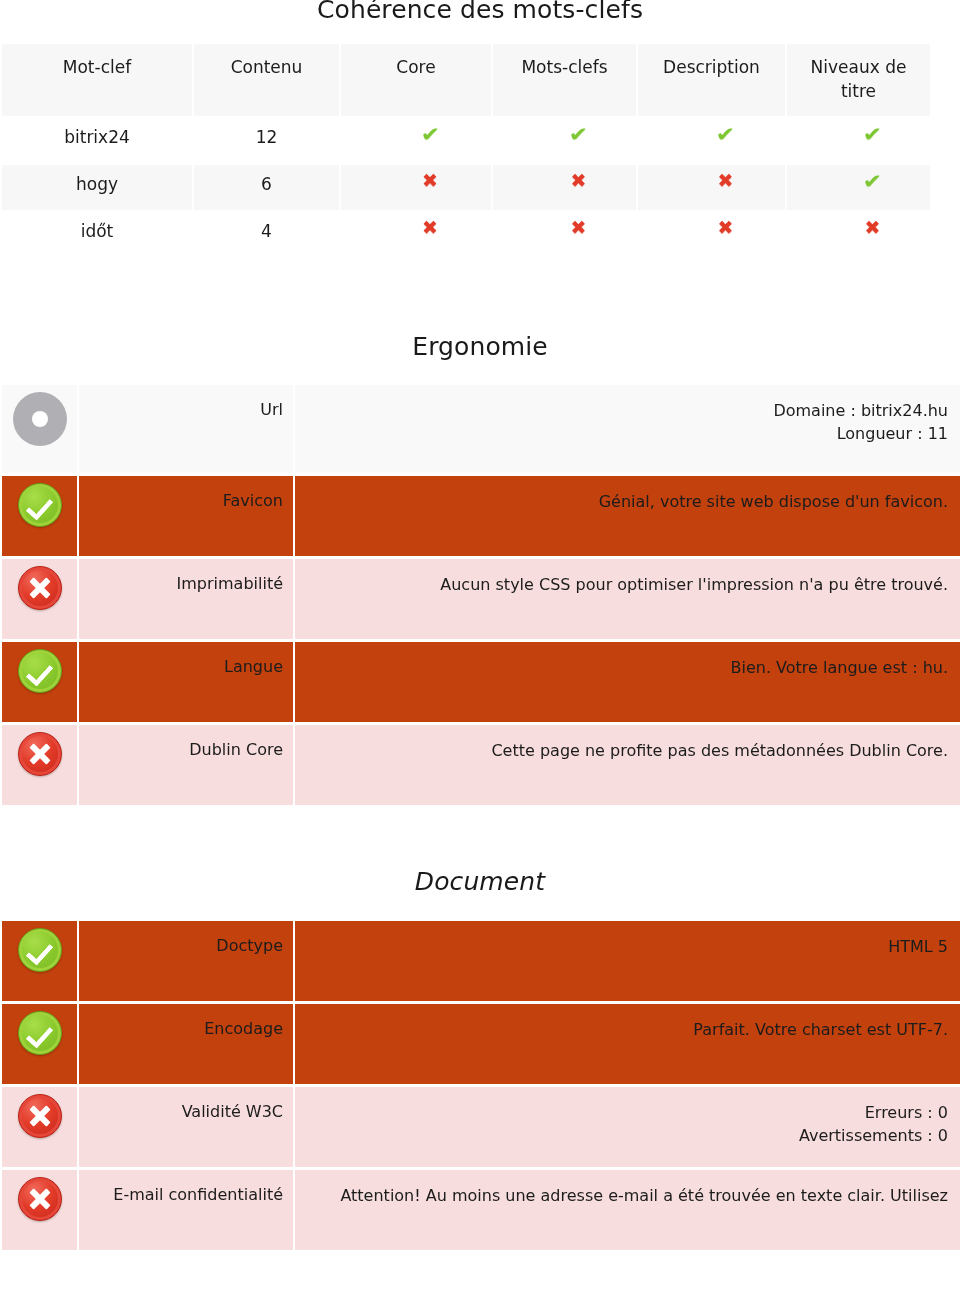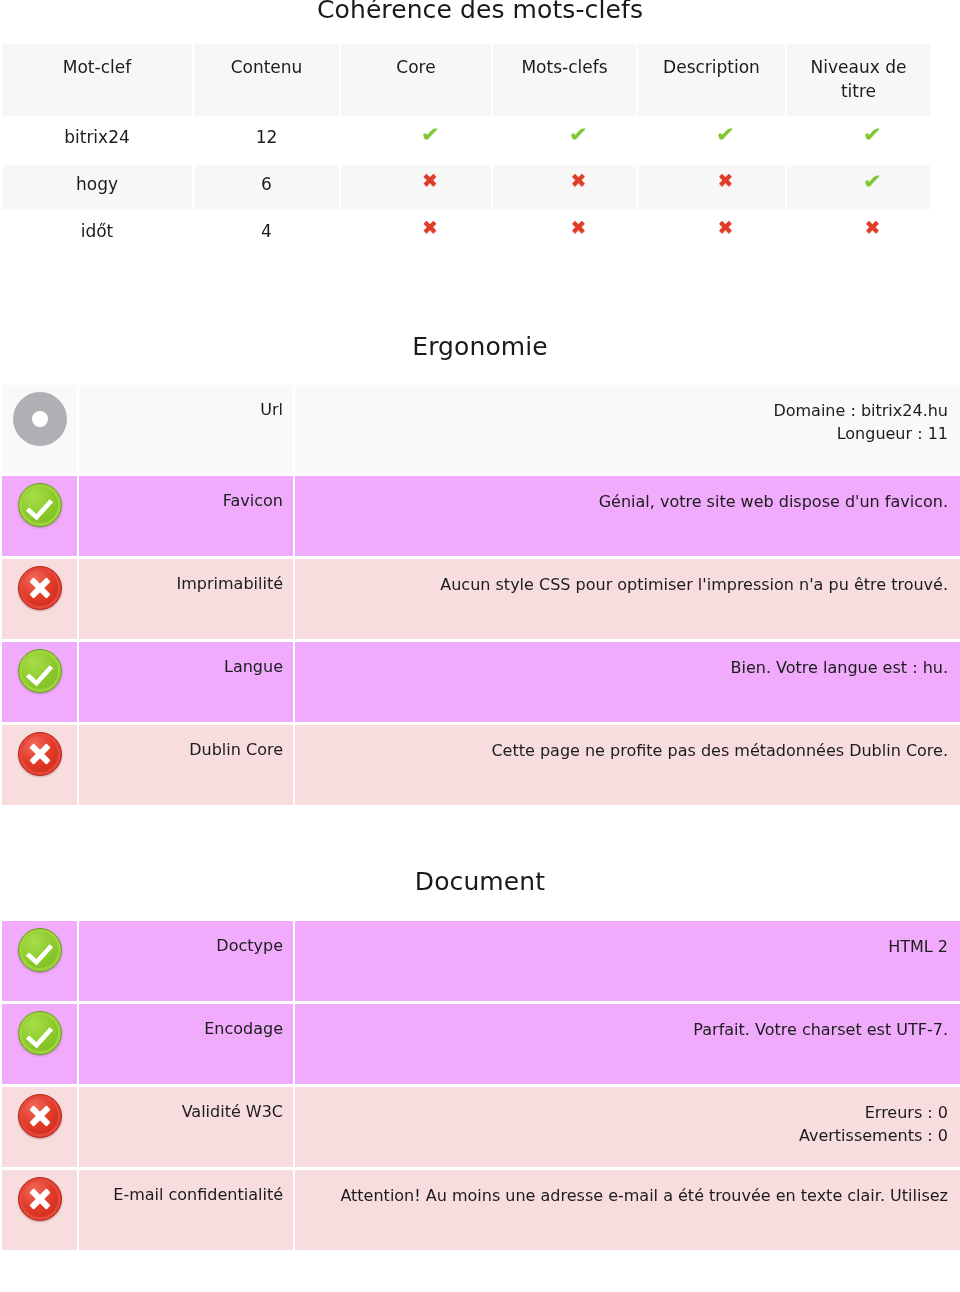--- a/index.html
+++ b/index.html
@@ -33,20 +33,21 @@
     position: relative;
     top: -4px;
   }
   #title-ergonomie {
     margin: 0;
     padding-top: 0;
   }
   #title-document {
     margin: 0;
     padding-top: 0;
+    font-style: italic;
   }
 
   
   .kw-table {
     width: 918px;
     border-collapse: separate;
     border-spacing: 2px 2px;
     margin-top: 14px;
     table-layout: fixed;
   }
@@ -114,21 +115,21 @@
   .res-table col.c-icon  { width: 75px; }
   .res-table col.c-label { width: 214px; }
   .res-table col.c-body  { width: 667px; }
 
   .res-table td {
     vertical-align: top;
     border: none;
     padding: 0;
     text-align: right;
   }
-  .res-table tr.row-ok td    { background: #f0abfc; }
+  .res-table tr.row-ok td    { background: #c2410c; }
   .res-table tr.row-bad td   { background: #f7dddd; }
   .res-table tr.row-info td  { background: #f9f9f9; }
 
   .res-table td.cell-icon {
     height: 80px;
     text-align: center;
     padding-top: 7px;
   }
   .res-table td.cell-label {
     font-size: 16px;
@@ -334,21 +335,21 @@
   <colgroup>
       <col class="c-icon">
       <col class="c-label">
       <col class="c-body">
     </colgroup>
   <tbody id="doc-body">
       <tr class="row-ok">
         <td class="cell-icon"><span class="badge badge-ok"></span></td>
         <td class="cell-label">Doctype</td>
         <td class="cell-body">
-          <span class="line">HTML 2</span>
+          <span class="line">HTML 5</span>
         </td>
       </tr>
       <tr class="row-ok">
         <td class="cell-icon"><span class="badge badge-ok"></span></td>
         <td class="cell-label">Encodage</td>
         <td class="cell-body">
           <span class="line">Parfait. Votre charset est UTF-7.</span>
         </td>
       </tr>
       <tr class="row-bad">

